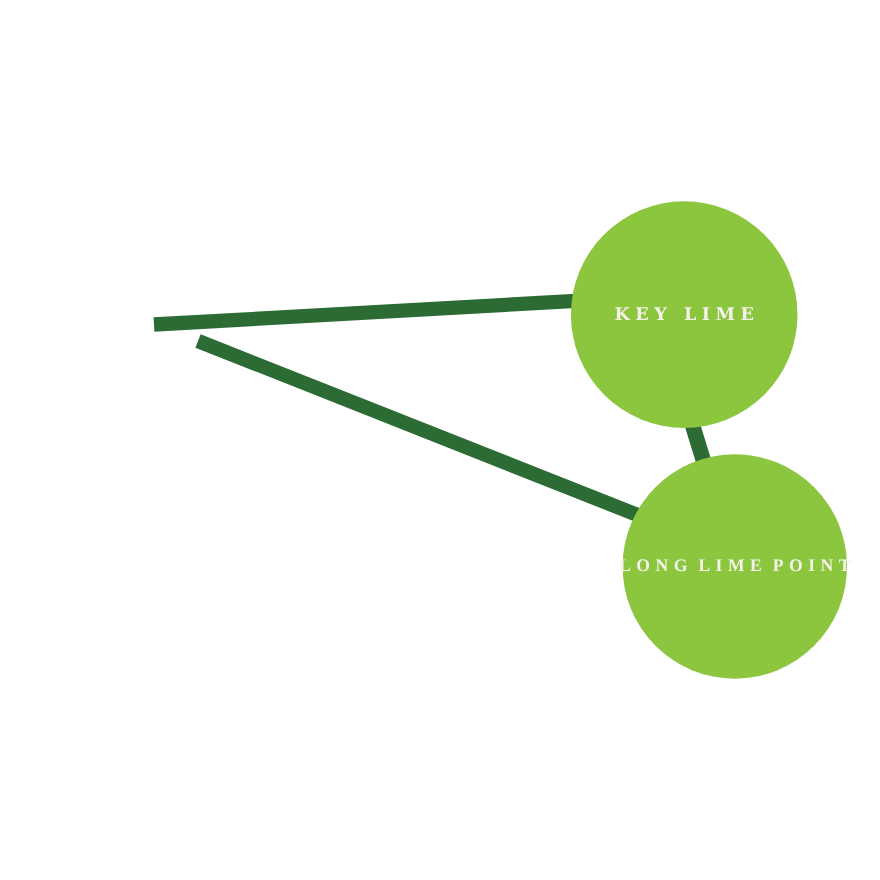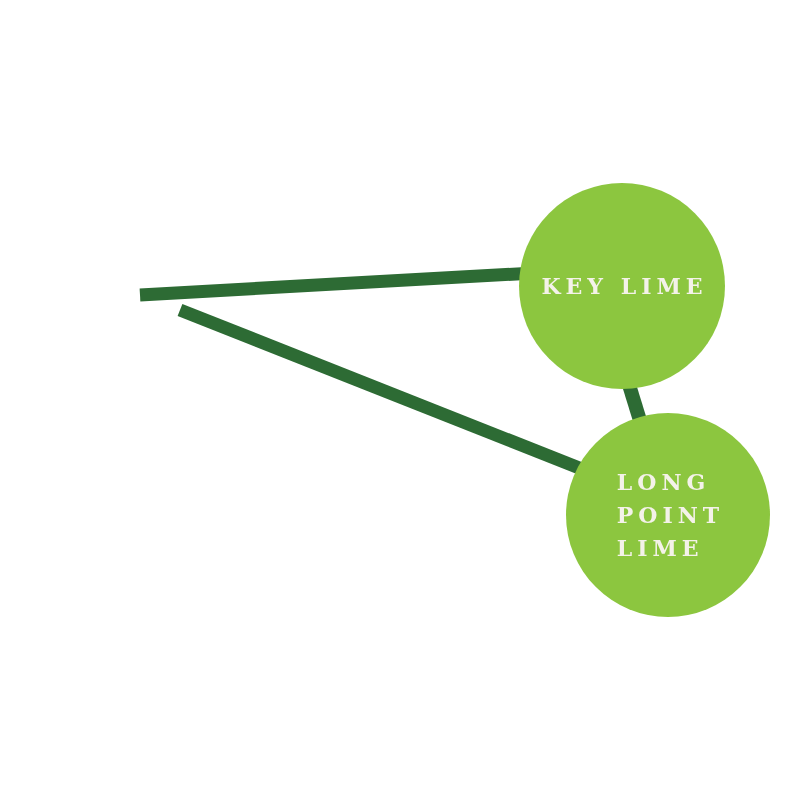--- a/index.html
+++ b/index.html
@@ -28,35 +28,35 @@
   .node {
     position: absolute;
     border-radius: 50%;
     background: var(--node-fill);
     display: flex;
     align-items: center;
     justify-content: center;
   }
   .node-label {
     display: flex;
-    flex-direction: column;
-    align-items: flex-start;
+    flex-direction: row;
+    align-items: flex-end;
     justify-content: center;
     color: var(--label-color);
     font-weight: bold;
     text-align: center;
-    font-size: 22px;
+    font-size: 16px;
     letter-spacing: 5px;
     line-height: 1.5;
     text-indent: 5px; 
     user-select: none;
   }
   .node-limez        { left: 28px;  top: 178px; width: 244px; height: 244px; }
   .node-key-lime-pie { left: 519px; top: 183px; width: 206px; height: 206px; }
-  .node-long-point-lime { left: 566px; top: 413px; width: 204px; height: 204px; }
+  .node-long-point-lime { left: 566px; top: 413px; width: 204px; height: 204px; font-family: Liberation Serif, serif; }
 </style>
 </head>
 <body>
 
 <div class="canvas">
 
   <svg class="edges-layer" viewBox="0 0 800 800" xmlns="http://www.w3.org/2000/svg">
     <line x1="140" y1="295" x2="622" y2="268" stroke="var(--edge-color)" stroke-width="13"></line>
     <line x1="180" y1="310" x2="660" y2="500" stroke="var(--edge-color)" stroke-width="13"></line>
     <line x1="626" y1="375" x2="646" y2="440" stroke="var(--edge-color)" stroke-width="14"></line>
@@ -65,18 +65,18 @@
 
   <div class="node node-key-lime-pie" aria-label="KEY LIME PIE">
     <div class="node-label">
       <span>KEY LIME</span>
     </div>
   </div>
 
   <div class="node node-long-point-lime" aria-label="LONG POINT LIME">
     <div class="node-label">
       <span>LONG</span>
+      <span>LIME</span>
       <span>POINT</span>
-      <span>LIME</span>
     </div>
   </div>
 
 </div>
 
 </body></html>

